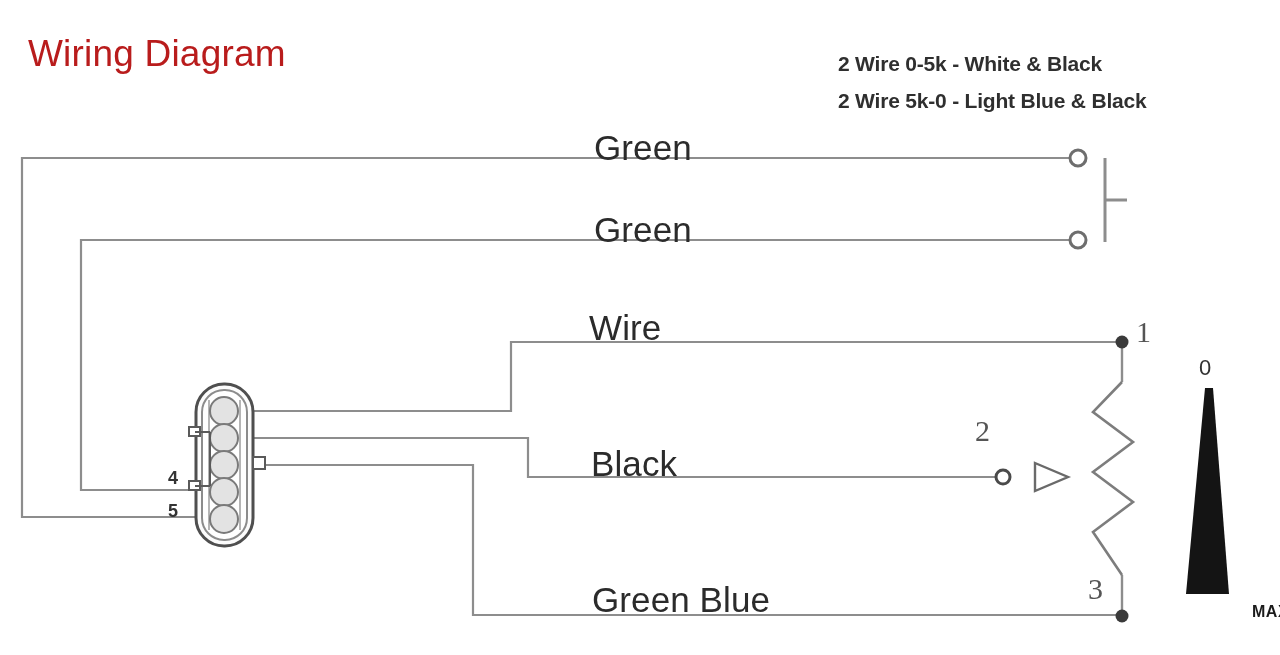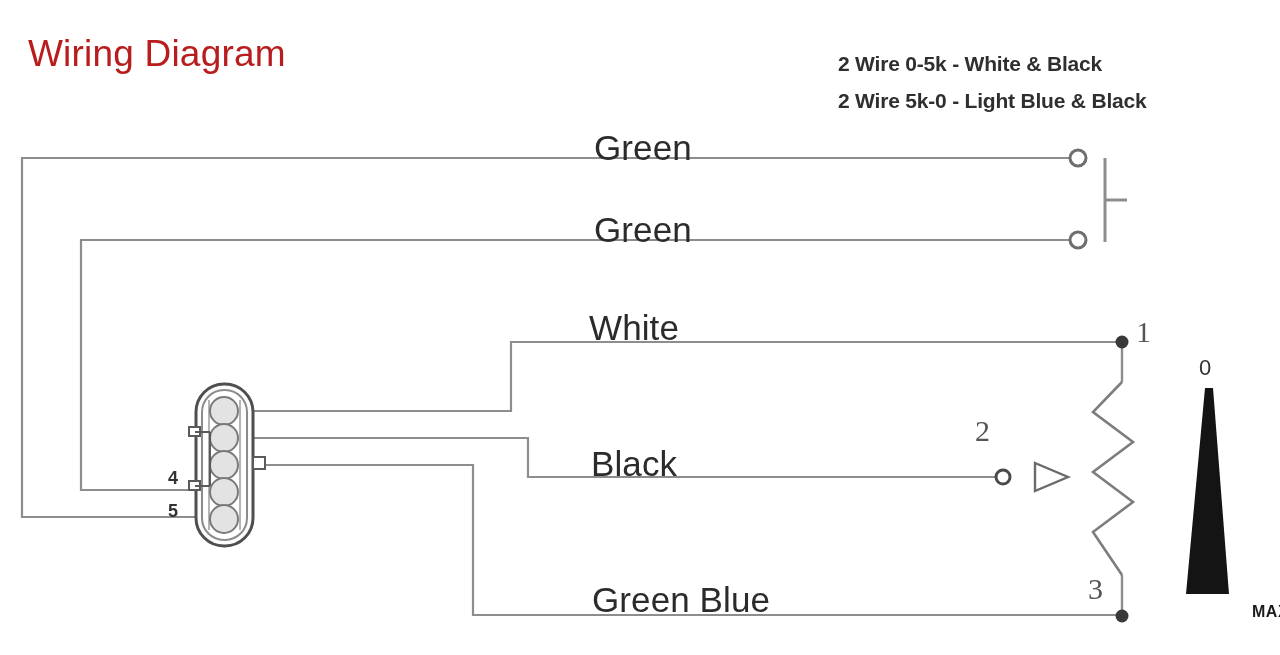--- a/index.html
+++ b/index.html
@@ -137,21 +137,21 @@
     <polygon points="1205,388 1213,388 1229,594 1186,594" fill="#141414"></polygon>
   </svg>
 
   <div class="txt title" style="left:28px; top:33px;">Wiring Diagram</div>
 
   <div class="txt legend-line" style="left:838px; top:44px;margin-top:8px;">2 Wire  0-5k - White &amp; Black</div>
   <div class="txt legend-line" style="left:838px; top:82px;margin-top:7px;">2 Wire 5k-0 - Light Blue &amp; Black</div>
 
   <div class="txt wire-label" style="left:594px; top:128px;">Green</div>
   <div class="txt wire-label" style="left:594px; top:210px;">Green</div>
-  <div class="txt wire-label" style="left:589px; top:308px;">White</div>
+  <div class="txt wire-label" style="left:589px; top:308px;">Wire</div>
   <div class="txt wire-label" style="left:591px; top:444px;">Black</div>
   <div class="txt wire-label" style="left:592px; top:580px;">Green Blue</div>
 
   <div class="txt terminal-num" style="left:1136px; top:315px;">1</div>
   <div class="txt terminal-num" style="left:975px; top:414px;">2</div>
   <div class="txt terminal-num" style="left:1088px; top:572px;">3</div>
 
   <div class="txt pin-num" style="left:168px; top:468px;">4</div>
   <div class="txt pin-num" style="left:168px; top:501px;">5</div>
 

